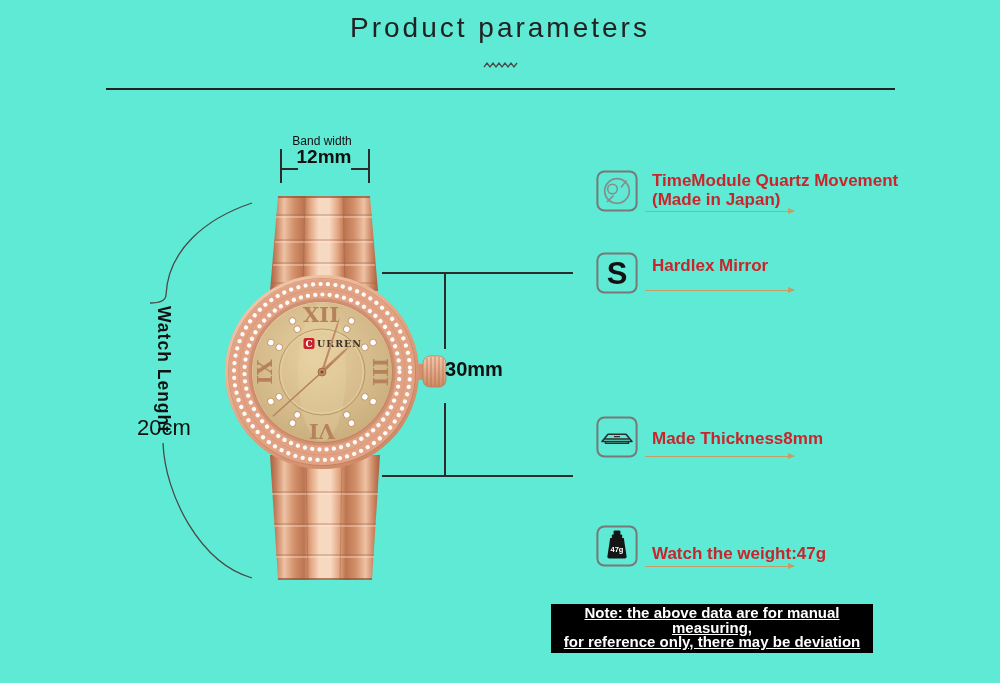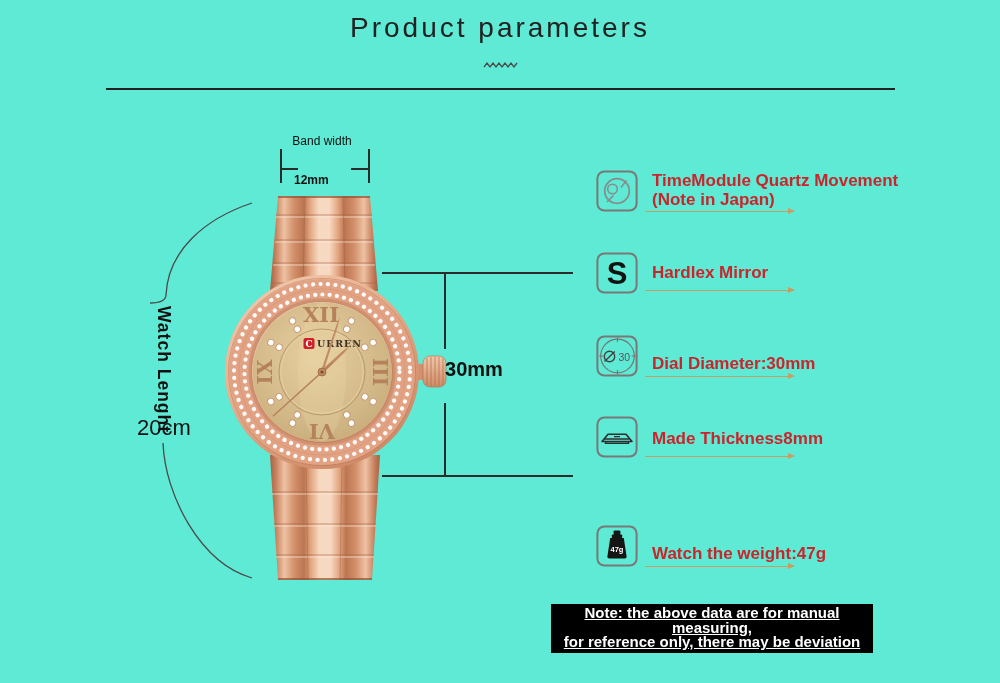--- a/index.html
+++ b/index.html
@@ -7,21 +7,21 @@
           font-family:"Liberation Sans",sans-serif;color:#1a1a1a;}
   .abs{position:absolute;}
   
   .page-title{top:12px;left:0;width:1000px;text-align:center;font-size:28px;
               font-weight:400;letter-spacing:3px;color:#222;}
   .divider{left:106px;top:88px;width:789px;height:2px;background:#222;}
   
   .dim{background:#2b2b2b;}
   .dim-label{color:#111;text-align:center;}
   .bw-label{left:262px;top:134px;width:120px;font-size:12px;text-align:center;color:#111;}
-  .bw-value{left:294px;top:173px;width:60px;font-size:12px;font-weight:700;text-align:left;}
+  .bw-value{left:294px;top:146px;width:60px;font-size:19px;font-weight:700;text-align:center;}
   .dim30-label{left:436px;top:358px;width:76px;font-size:20px;font-weight:700;text-align:center;}
   .wl-text{left:153px;top:306px;writing-mode:vertical-rl;text-orientation:mixed;
            font-size:17.5px;font-weight:700;color:#111;letter-spacing:1px;}
   .wl-value{left:134px;top:415px;width:60px;font-size:22px;font-weight:400;text-align:center;}
   
   .spec-item{left:596px;width:310px;height:64px;}
   .icon-box{position:absolute;left:0;top:5px;width:42px;height:42px;}
   .spec-text{position:absolute;left:56px;font-size:17px;line-height:19px;font-weight:700;
              color:#c9252c;white-space:nowrap;}
   .spec-arrow{position:absolute;left:49px;width:149px;height:1px;background:#c49e66;}
@@ -234,50 +234,36 @@
 
   <div class="abs spec-item" style="top:165px">
     <svg class="icon-box" viewBox="0 0 42 42">
       <rect x="1.4" y="1.4" width="39.2" height="39.2" rx="7" fill="none" stroke="#787878" stroke-width="2"></rect>
       <circle cx="21" cy="21" r="12.3" fill="none" stroke="#8a8a8a" stroke-width="1.7"></circle>
       <circle cx="16.5" cy="19" r="4.8" fill="none" stroke="#8a8a8a" stroke-width="1.5"></circle>
       <path d="M30.5,10.5 L25,17.5 M11,32 L17.5,25.5" fill="none" stroke="#8a8a8a" stroke-width="1.5"></path>
     </svg>
     <div class="spec-text" style="top:6px">
       <div>TimeModule Quartz Movement</div>
-      <div>(Note in Japan)</div>
+      <div>(Made in Japan)</div>
     </div>
     <div class="spec-arrow" style="top:46px"></div>
   </div>
 
   <div class="abs spec-item" style="top:247px">
     <svg class="icon-box" viewBox="0 0 42 42">
       <rect x="1.4" y="1.4" width="39.2" height="39.2" rx="7" fill="none" stroke="#787878" stroke-width="2"></rect>
       <text class="sans-t" x="21" y="32" text-anchor="middle" font-size="31" font-weight="bold" fill="#111">S</text>
     </svg>
-    <div class="spec-text" style="top:16px">
+    <div class="spec-text" style="top:9px">
       <div>Hardlex Mirror</div>
     </div>
     <div class="spec-arrow" style="top:43px"></div>
   </div>
 
-  <div class="abs spec-item" style="top:330px">
-    <svg class="icon-box" viewBox="0 0 42 42">
-      <rect x="1.4" y="1.4" width="39.2" height="39.2" rx="7" fill="none" stroke="#787878" stroke-width="2"></rect>
-      <circle cx="21.5" cy="21" r="16.8" fill="none" stroke="#777" stroke-width="1.2"></circle>
-      <path d="M21.5,2.6 L21.5,7 M21.5,35 L21.5,39.4 M3.2,21 L7.4,21 M35.6,21 L39.8,21" stroke="#777" stroke-width="1.2"></path>
-      <circle cx="13.5" cy="21.5" r="5.2" fill="none" stroke="#444" stroke-width="1.4"></circle>
-      <line x1="8.5" y1="26.5" x2="18.8" y2="16.5" stroke="#444" stroke-width="1.4"></line>
-      <text class="sans-t" x="22.5" y="25.5" font-size="10.5" fill="#555">30</text>
-    </svg>
-    <div class="spec-text" style="top:24px">
-      <div>Dial Diameter:30mm</div>
-    </div>
-    <div class="spec-arrow" style="top:46px"></div>
-  </div>
 
   <div class="abs spec-item" style="top:411px">
     <svg class="icon-box" viewBox="0 0 42 42">
       <rect x="1.4" y="1.4" width="39.2" height="39.2" rx="7" fill="none" stroke="#787878" stroke-width="2"></rect>
       <path d="M6,25.5 L12,18.2 L30,18.2 L36,25.5 Z" fill="none" stroke="#2e2e2e" stroke-width="1.6" stroke-linejoin="round"></path>
       <path d="M8.5,23 L33.5,23 M18,20.6 L24,20.6" stroke="#2e2e2e" stroke-width="1.4"></path>
       <path d="M9.5,25.5 L9.5,27.2 L32.5,27.2 L32.5,25.5" fill="none" stroke="#2e2e2e" stroke-width="1.4"></path>
     </svg>
     <div class="spec-text" style="top:18px">
       <div>Made Thickness8mm</div>

